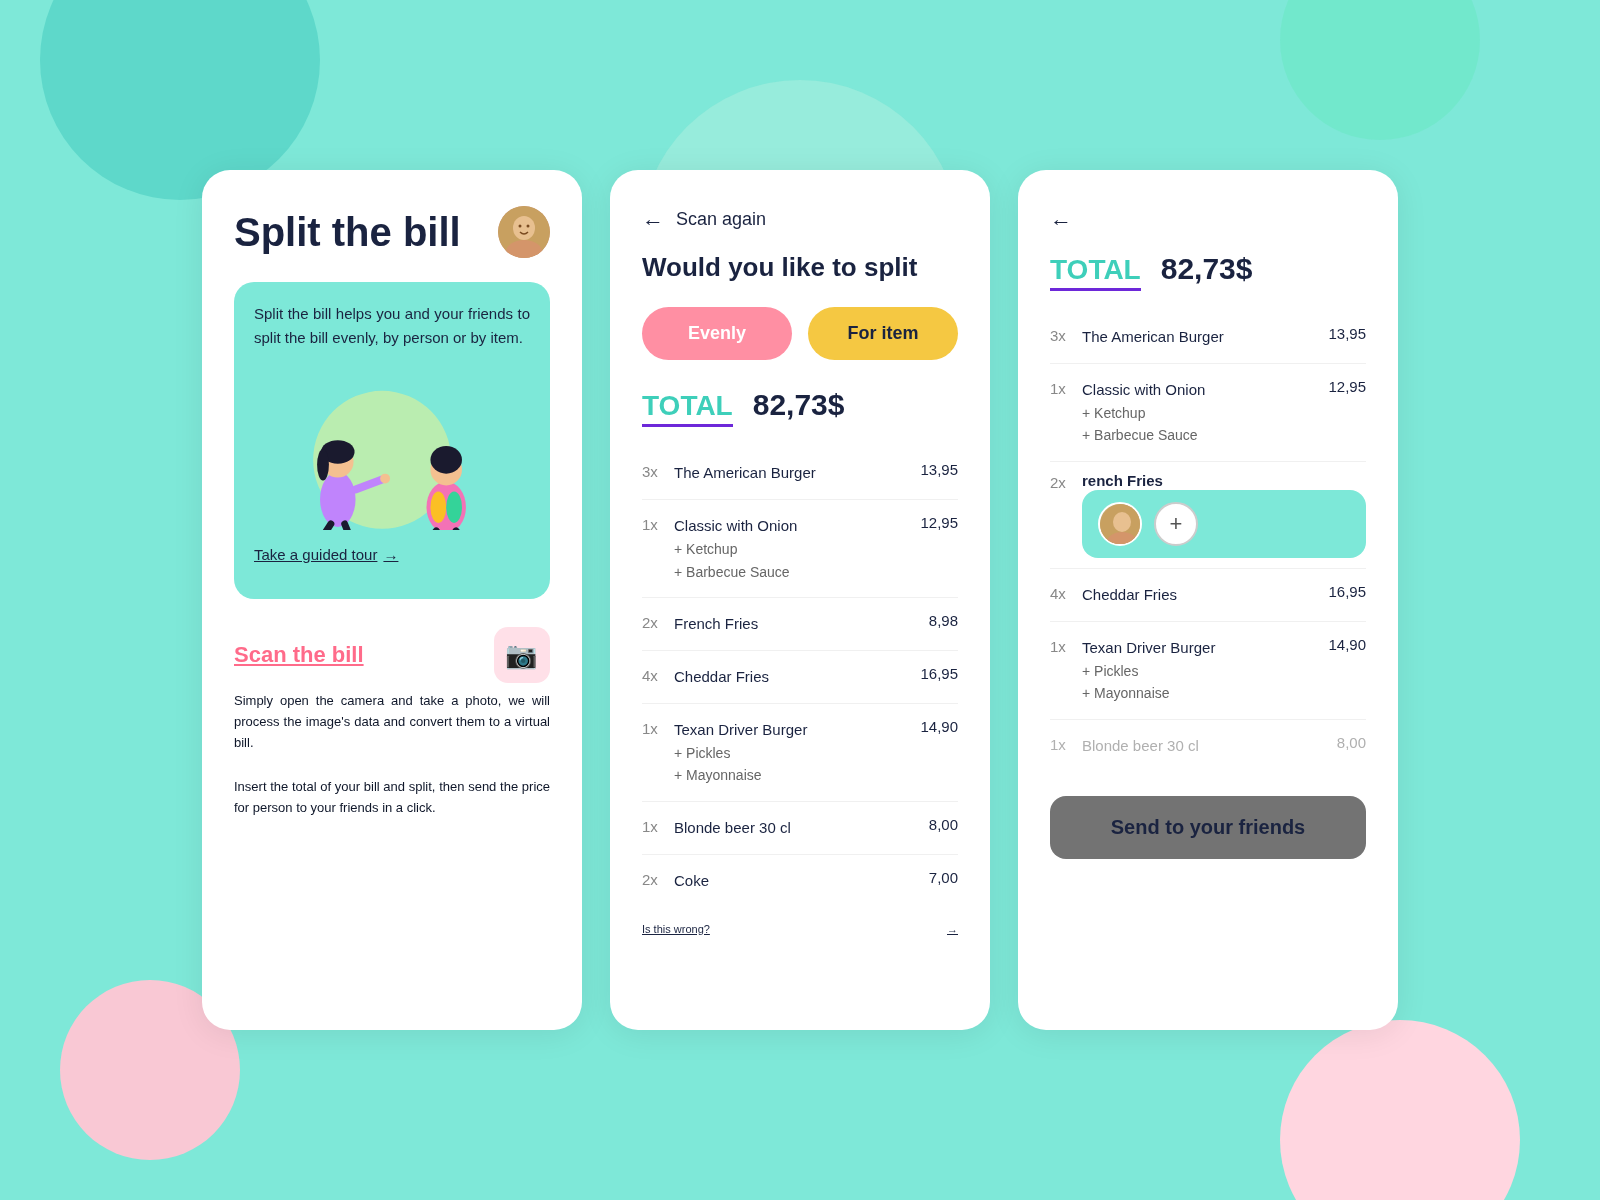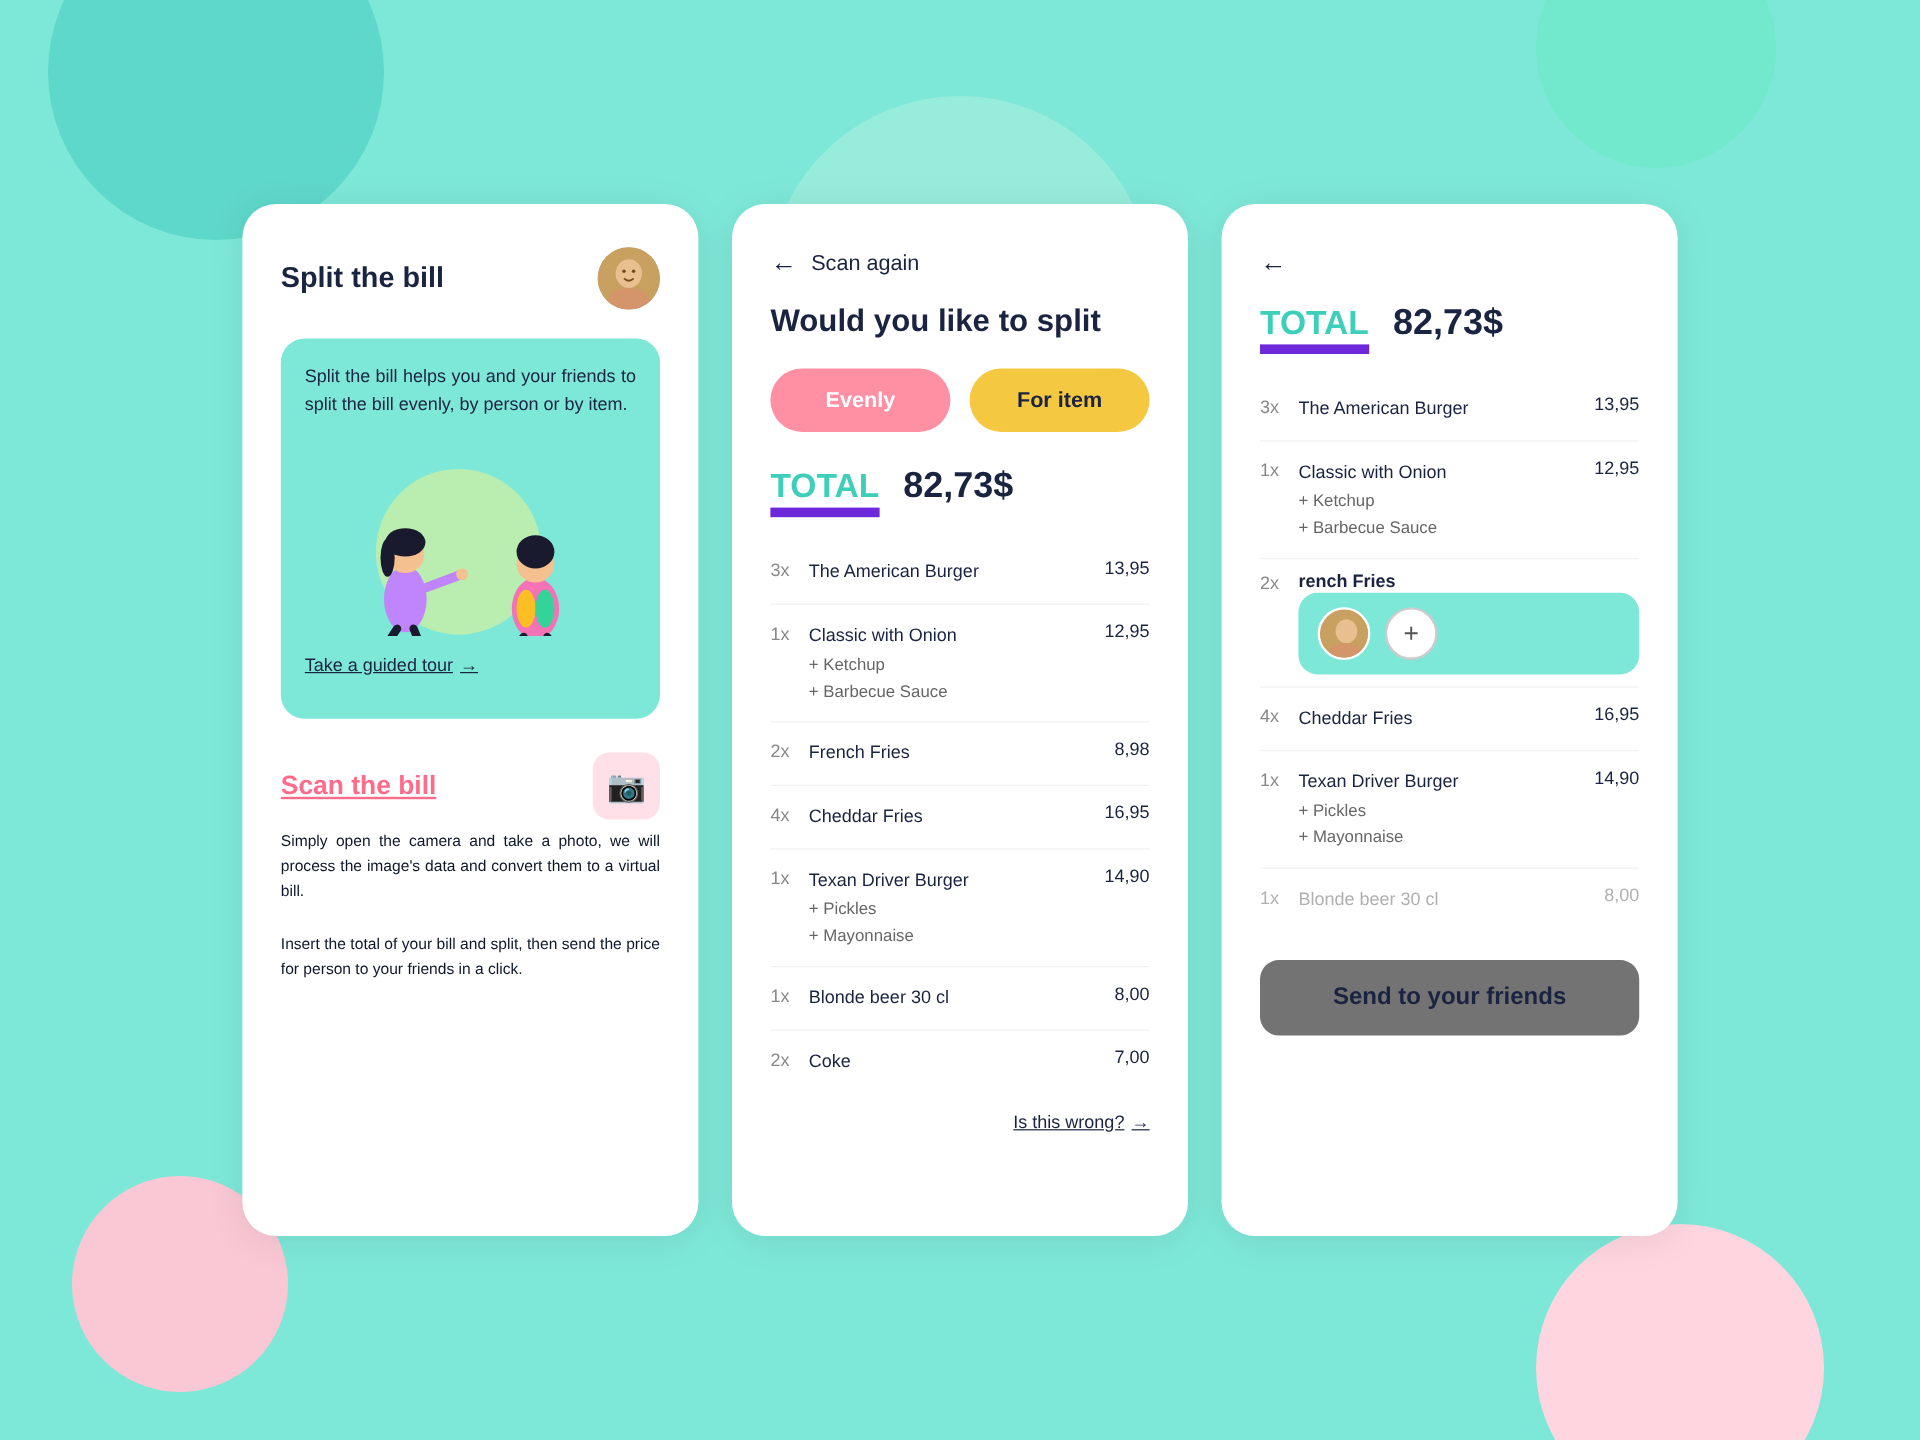--- a/index.html
+++ b/index.html
@@ -38,21 +38,21 @@
       overflow: hidden;
     }
     
     .card1-header {
       display: flex;
       align-items: center;
       justify-content: space-between;
       margin-bottom: 24px;
     }
     .card1-title {
-      font-size: 24px;
+      font-size: 40px;
       font-weight: 900;
       color: #1a2340;
     }
     .avatar-circle {
       width: 52px;
       height: 52px;
       border-radius: 50%;
       background: #c97;
       overflow: hidden;
       display: flex;
@@ -183,21 +183,21 @@
     .total-row {
       display: flex;
       align-items: baseline;
       gap: 20px;
       margin-bottom: 20px;
     }
     .total-label {
       font-size: 28px;
       font-weight: 900;
       color: #3ecfba;
-      border-bottom: 8px solid #6d28d9;
+      border-bottom: 3px solid #6d28d9;
       padding-bottom: 2px;
     }
     .total-amount {
       font-size: 30px;
       font-weight: 900;
       color: #1a2340;
     }
     .bill-item {
       display: flex;
       align-items: flex-start;
@@ -227,26 +227,26 @@
     .item-price {
       font-size: 15px;
       color: #1a2340;
       font-weight: 500;
       min-width: 50px;
       text-align: right;
     }
     .wrong-link {
       text-align: center;
       padding-top: 16px;
-      font-size: 15px;
+      font-size: 11px;
       color: #1a2340;
       text-decoration: underline;
       display: flex;
       align-items: center;
-      justify-content: flex-end;
+      justify-content: space-between;
       gap: 6px;
     }
 
     
     .card3-nav {
       display: flex;
       align-items: center;
       gap: 12px;
       margin-bottom: 20px;
     }

